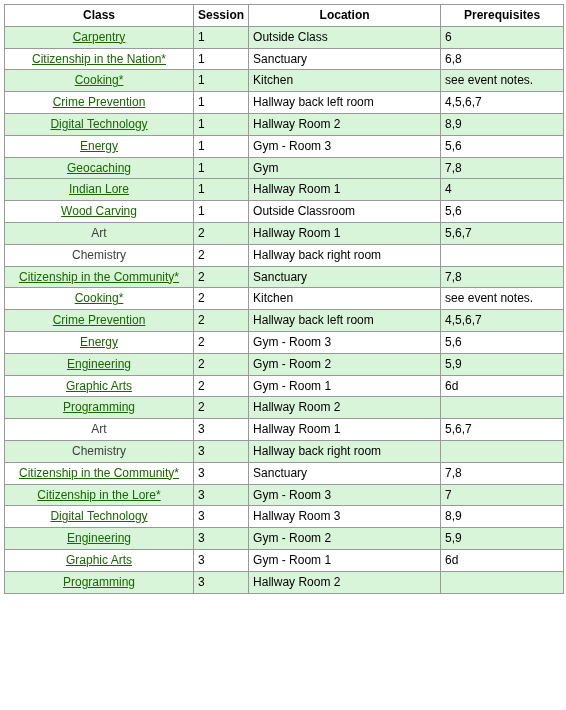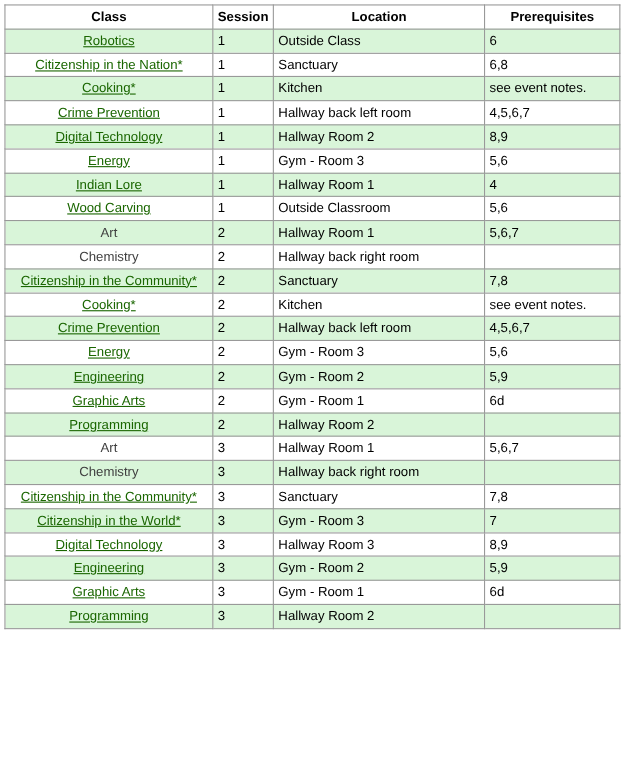--- a/index.html
+++ b/index.html
@@ -51,21 +51,21 @@
   <thead>
     <tr>
       <th class="col-class">Class</th>
       <th class="col-session">Session</th>
       <th class="col-location">Location</th>
       <th class="col-prereq">Prerequisites</th>
     </tr>
   </thead>
   <tbody id="table-body">
   <tr class="row-even">
-        <td class="col-class class-link">Robotics</td>
+        <td class="col-class class-link">Carpentry</td>
         <td class="col-session">1</td>
         <td class="col-location">Outside Class</td>
         <td class="col-prereq">6</td>
       </tr>
       <tr class="row-odd">
         <td class="col-class class-link">Citizenship in the Nation*</td>
         <td class="col-session">1</td>
         <td class="col-location">Sanctuary</td>
         <td class="col-prereq">6,8</td>
       </tr>
@@ -87,20 +87,26 @@
         <td class="col-location">Hallway Room 2</td>
         <td class="col-prereq">8,9</td>
       </tr>
       <tr class="row-odd">
         <td class="col-class class-link">Energy</td>
         <td class="col-session">1</td>
         <td class="col-location">Gym - Room 3</td>
         <td class="col-prereq">5,6</td>
       </tr>
       <tr class="row-even">
+        <td class="col-class class-link">Geocaching</td>
+        <td class="col-session">1</td>
+        <td class="col-location">Gym</td>
+        <td class="col-prereq">7,8</td>
+      </tr>
+      <tr class="row-even">
         <td class="col-class class-link">Indian Lore</td>
         <td class="col-session">1</td>
         <td class="col-location">Hallway Room 1</td>
         <td class="col-prereq">4</td>
       </tr>
       <tr class="row-odd">
         <td class="col-class class-link">Wood Carving</td>
         <td class="col-session">1</td>
         <td class="col-location">Outside Classroom</td>
         <td class="col-prereq">5,6</td>
@@ -171,21 +177,21 @@
         <td class="col-location">Hallway back right room</td>
         <td class="col-prereq"></td>
       </tr>
       <tr class="row-odd">
         <td class="col-class class-link">Citizenship in the Community*</td>
         <td class="col-session">3</td>
         <td class="col-location">Sanctuary</td>
         <td class="col-prereq">7,8</td>
       </tr>
       <tr class="row-even">
-        <td class="col-class class-link">Citizenship in the World*</td>
+        <td class="col-class class-link">Citizenship in the Lore*</td>
         <td class="col-session">3</td>
         <td class="col-location">Gym - Room 3</td>
         <td class="col-prereq">7</td>
       </tr>
       <tr class="row-odd">
         <td class="col-class class-link">Digital Technology</td>
         <td class="col-session">3</td>
         <td class="col-location">Hallway Room 3</td>
         <td class="col-prereq">8,9</td>
       </tr>

